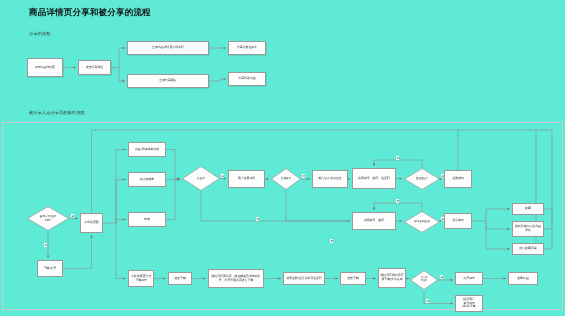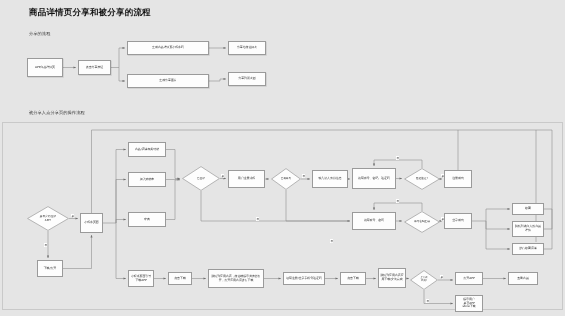--- a/index.html
+++ b/index.html
@@ -12,21 +12,21 @@
     height: 316px;
     font-family: "DejaVu Sans", "Liberation Sans", sans-serif;
     color: #1a1a1a;
     overflow: hidden;
     position: relative;
   }
   #page {
     position: relative;
     width: 565px;
     height: 316px;
-    background: #e5e5e5;
+    background: #5eead4;
   }
   .doc-title {
     position: absolute;
     left: 29px;
     top: 7px;
     font-size: 8.5px;
     font-weight: bold;
     letter-spacing: 0.2px;
     color: #111111;
     white-space: nowrap;

